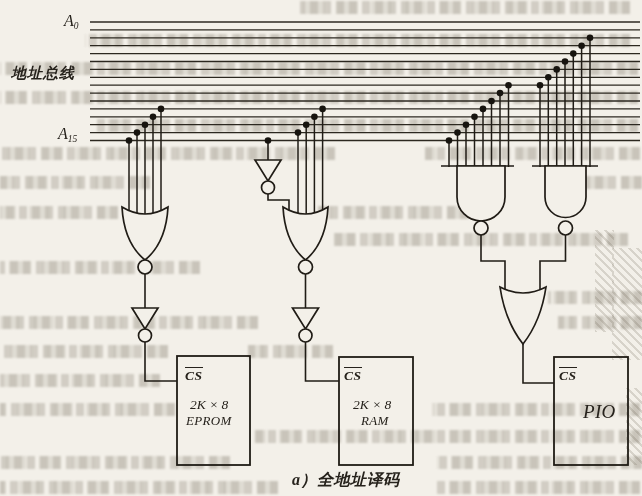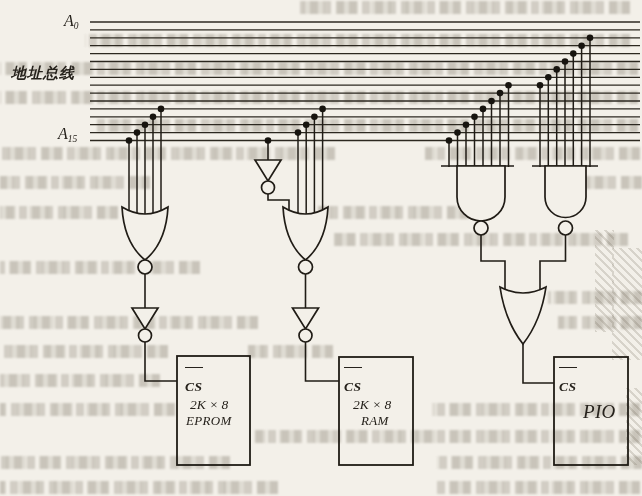--- a/index.html
+++ b/index.html
@@ -16,21 +16,21 @@
   
   svg.diagram{position:absolute;left:0;top:0;z-index:1;}
   .bus-line{stroke:#2c2820;stroke-width:1.3;}
   .tap-line{stroke:#201c16;stroke-width:1.5;}
   .dot{fill:#17140f;}
   .w{stroke:#201c16;stroke-width:1.6;fill:none;}
   .g{stroke:#201c16;stroke-width:1.7;fill:#f3f0e9;}
   .chip-box{stroke:#201c16;stroke-width:1.8;fill:none;}
   
   .lbl{position:absolute;z-index:2;line-height:1.05;white-space:nowrap;font-style:italic;}
-  .pin-ov{display:inline-block;border-top:1.5px solid #26221c;padding-top:12px;
+  .pin-ov{display:inline-block;border-top:1.5px solid #26221c;padding-top:1px;
           font-size:13.5px;font-weight:600;letter-spacing:.5px;}
   .size-lbl{font-size:13.5px;text-align:center;}
   .name-lbl{font-size:13px;letter-spacing:.3px;}
   .a-lbl{font-size:16px;}
   .a-lbl .sub{font-size:9.5px;vertical-align:-3px;}
   .zh{font-weight:700;}
   .bus-title{font-size:15px;letter-spacing:1px;}
   .caption{font-size:16px;letter-spacing:.5px;}
 </style>
 </head>
@@ -209,13 +209,14 @@
   <div class="lbl size-lbl" style="left:190px;top:398px">2K × 8</div>
   <div class="lbl name-lbl" style="left:186px;top:414px">EPROM</div>
 
   <div class="lbl" style="left:344px;top:367px"><span class="pin-ov">CS</span></div>
   <div class="lbl size-lbl" style="left:353px;top:398px">2K × 8</div>
   <div class="lbl name-lbl" style="left:361px;top:414px">RAM</div>
 
   <div class="lbl" style="left:559px;top:367px"><span class="pin-ov">CS</span></div>
   <div class="lbl name-lbl" style="left:583px;top:402px;font-size:19px">PIO</div>
 
+  <div class="lbl zh caption" style="left:292px;top:472px">a）全地址译码</div>
 </div>
 
 </body></html>

